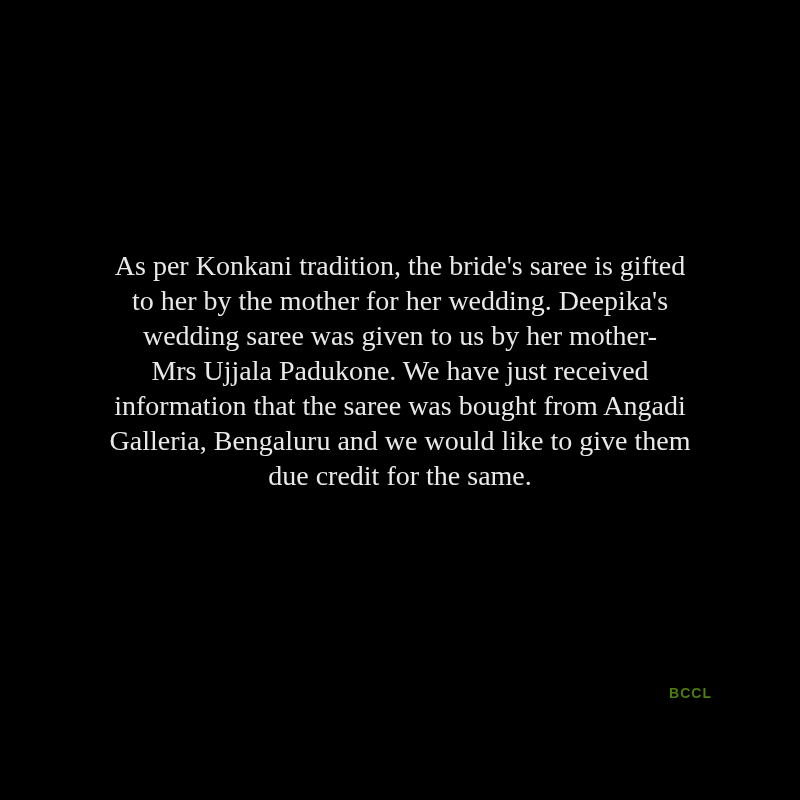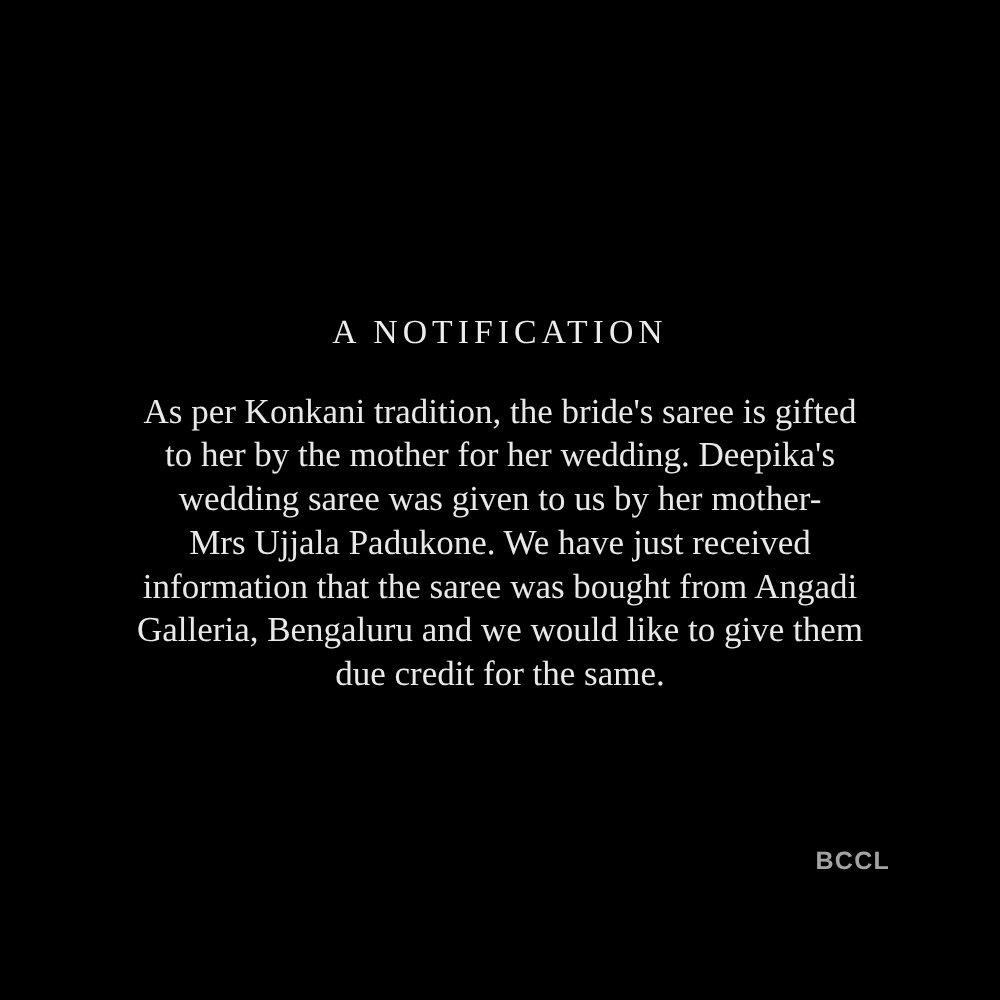--- a/index.html
+++ b/index.html
@@ -46,33 +46,32 @@
     font-weight: 400;
     white-space: pre-line;
     margin: 0;
     text-align: center;
   }
   .watermark {
     position: absolute;
     right: 88px;
     bottom: 99px;
     font-family: "Liberation Sans", "DejaVu Sans", sans-serif;
-    font-size: 20px;
+    font-size: 14px;
     font-weight: 700;
     letter-spacing: 1px;
-    color: #a3a3a3;
+    color: #4d7c0f;
     text-align: right;
   }
 </style>
 </head>
 <body>
 
 <div class="notice-card">
   <div class="notice-content">
-    <h1 class="notice-title">A NOTIFICATION</h1>
     <p class="notice-body">As per Konkani tradition, the bride's saree is gifted
 to her by the mother for her wedding. Deepika's
 wedding saree was given to us by her mother-
 Mrs Ujjala Padukone. We have just received
 information that the saree was bought from Angadi
 Galleria, Bengaluru and we would like to give them
 due credit for the same.</p>
   </div>
   <div class="watermark">BCCL</div>
 </div>

